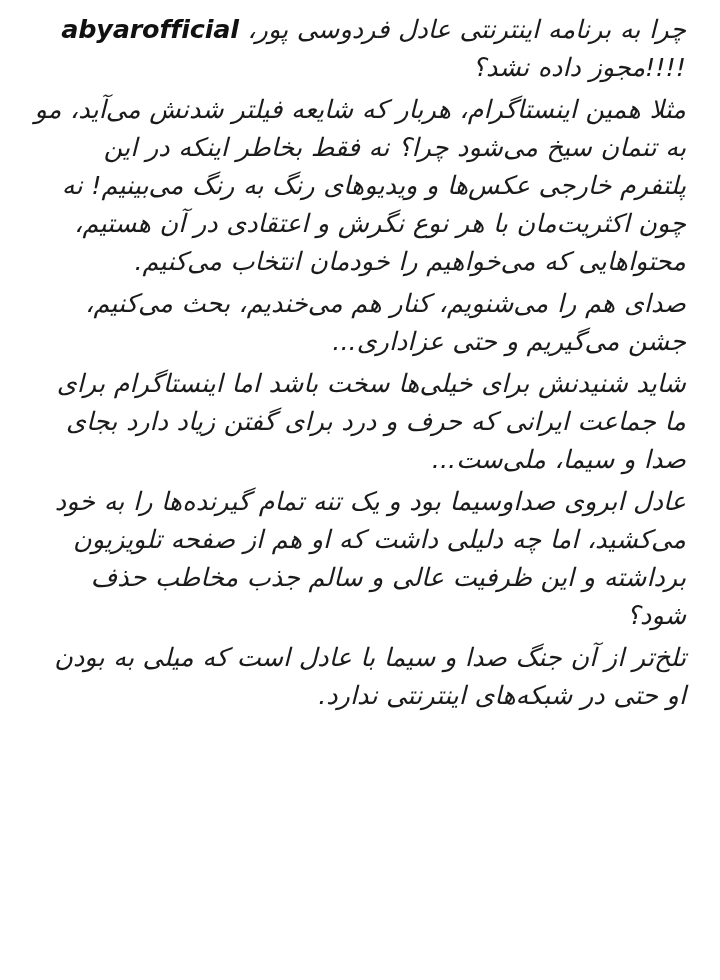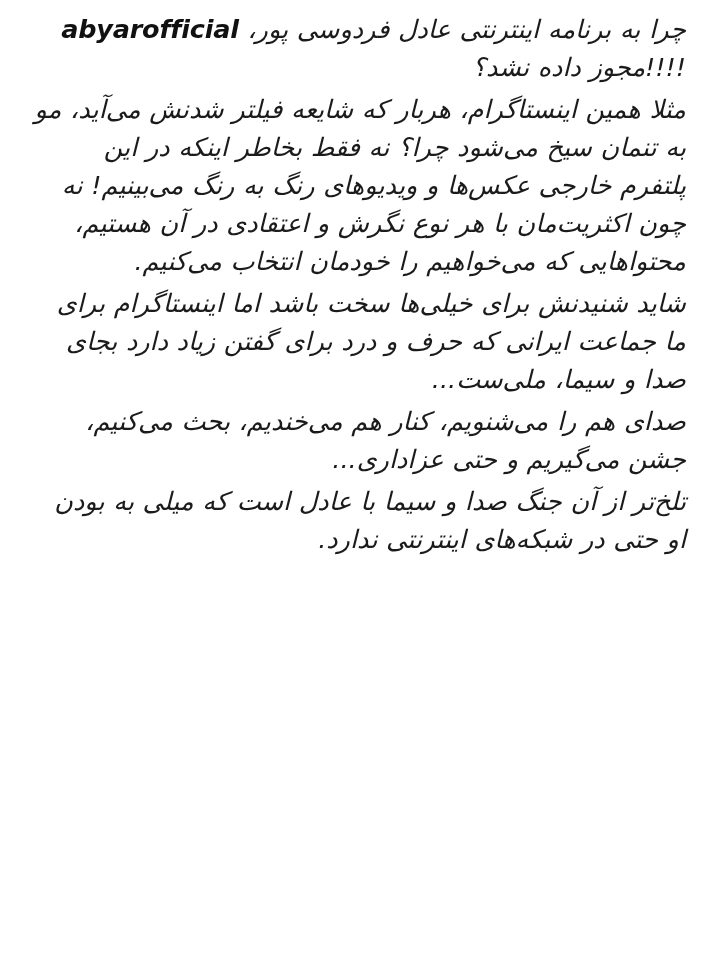--- a/index.html
+++ b/index.html
@@ -62,23 +62,24 @@
 <body>
 
 <div class="caption-screen">
   <div class="caption-body">
 
     <span class="para first"><span class="username">abyarofficial</span> <span>چرا به برنامه اینترنتی عادل فردوسی پور، مجوز داده نشد؟!!!!</span></span>
 
 
     <span class="para">مثلا همین اینستاگرام، هربار که شایعه فیلتر شدنش می‌آید، مو به تنمان سیخ می‌شود چرا؟ نه فقط بخاطر اینکه در این پلتفرم خارجی عکس‌ها و ویدیوهای رنگ به رنگ می‌بینیم! نه چون اکثریت‌مان با هر نوع نگرش و اعتقادی در آن هستیم، محتواهایی که می‌خواهیم را خودمان انتخاب می‌کنیم.</span>
 
+    <span class="para">صدای هم را می‌شنویم، کنار هم می‌خندیم، بحث می‌کنیم، جشن می‌گیریم و حتی عزاداری...</span>
+
     <span class="para">شاید شنیدنش برای خیلی‌ها سخت باشد اما اینستاگرام برای ما جماعت ایرانی که حرف و درد برای گفتن زیاد دارد بجای صدا و سیما، ملی‌ست...</span>
-
-    <span class="para">صدای هم را می‌شنویم، کنار هم می‌خندیم، بحث می‌کنیم، جشن می‌گیریم و حتی عزاداری...</span>
 
 
 
+    <span class="para">عادل ابروی صداوسیما بود و یک تنه تمام گیرنده‌ها را به خود می‌کشید، اما چه دلیلی داشت که او هم از صفحه تلویزیون برداشته و این ظرفیت عالی و سالم جذب مخاطب حذف شود؟</span>
 
     <span class="para">تلخ‌تر از آن جنگ صدا و سیما با عادل است که میلی به بودن او حتی در شبکه‌های اینترنتی ندارد.</span>
 
   </div>
 </div>
 
 </body></html>

